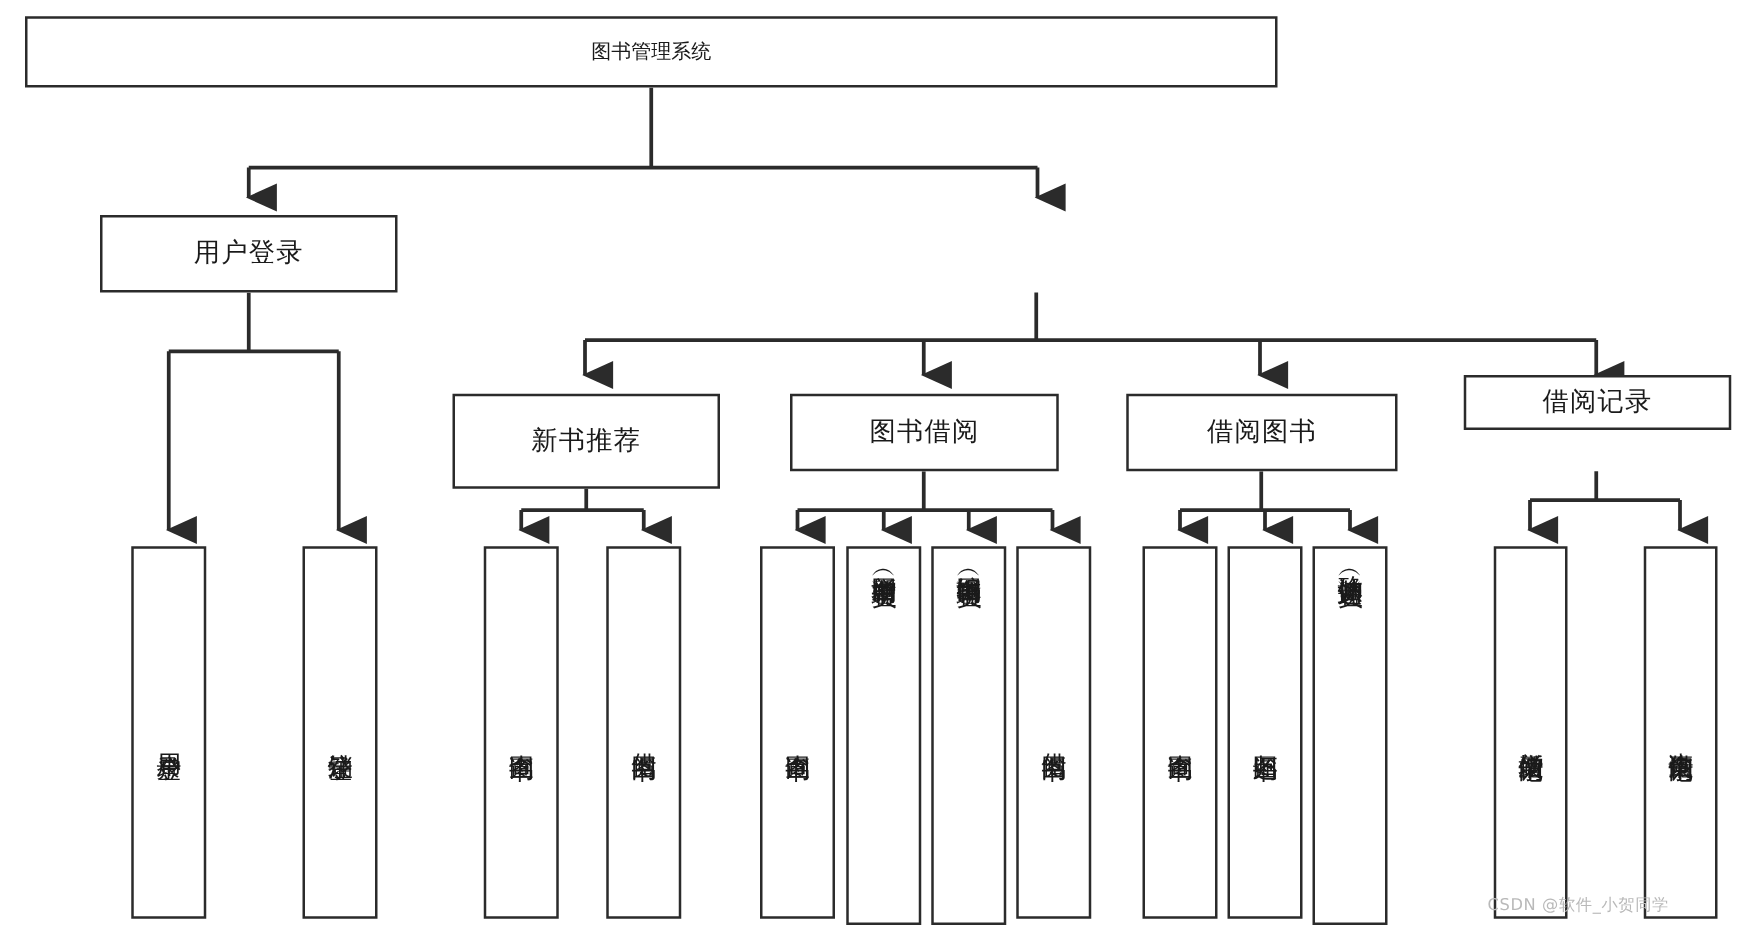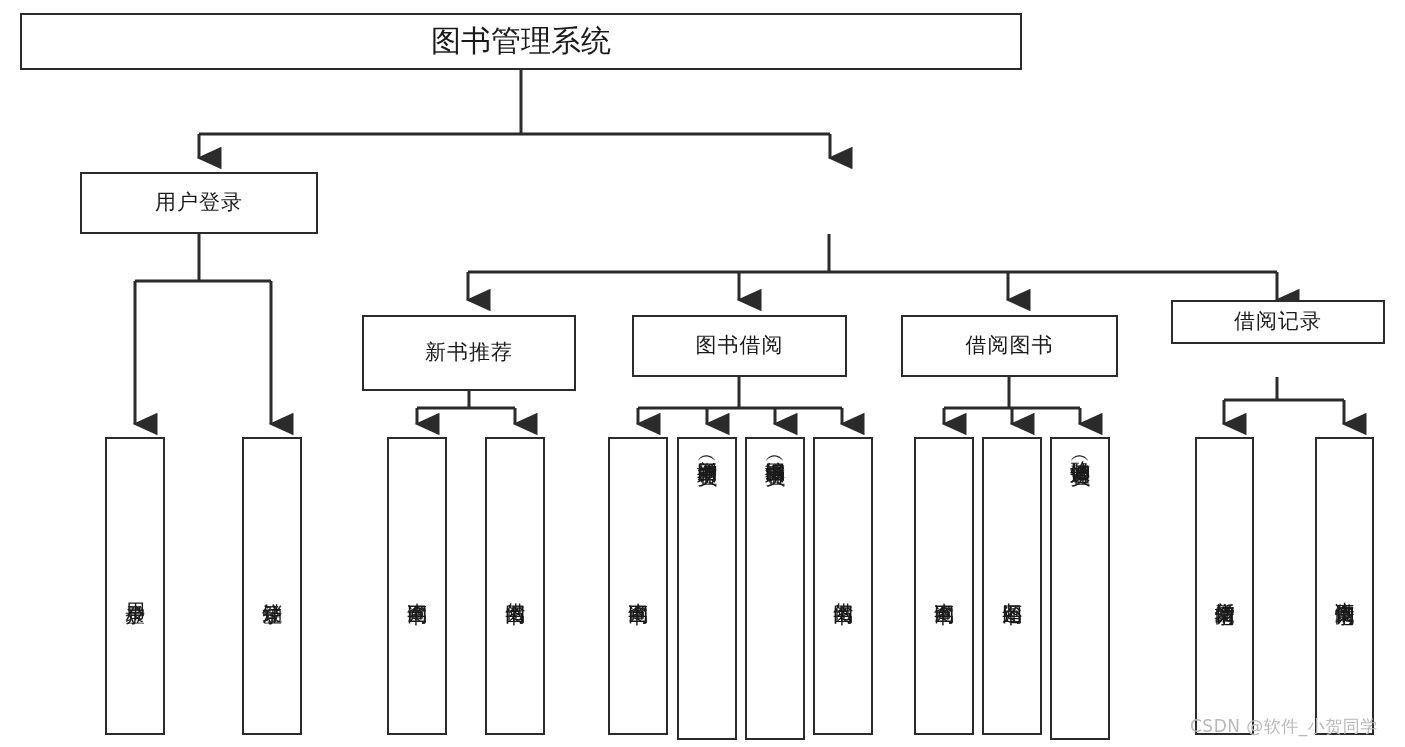--- a/index.html
+++ b/index.html
@@ -32,21 +32,21 @@
     align-items: center;
     justify-content: center;
     color: #1a1a1a;
   }
   .node.h {
     font-size: 21px;
     letter-spacing: 1px;
     line-height: 1.2;
   }
   .node.root {
-    font-size: 30px;
+    font-size: 16px;
   }
   .node.leaf {
     align-items: flex-start;
     justify-content: center;
     padding-top: 6px;
   }
   .vtext {
     writing-mode: vertical-rl;
     text-orientation: upright;
     font-size: 20px;
@@ -60,21 +60,21 @@
     height: 100%;
     display: flex;
     align-items: center;
     justify-content: center;
   }
   .leaf-inner.topal {
     align-items: flex-start;
   }
   .watermark {
     position: absolute;
-    font-size: 17px;
+    font-size: 13px;
     color: #b9b9b9;
     white-space: nowrap;
     letter-spacing: 0.5px;
     font-family: "DejaVu Sans", "Liberation Sans", sans-serif;
   }
 </style>
 </head>
 <body>
 
 <div id="canvas">

